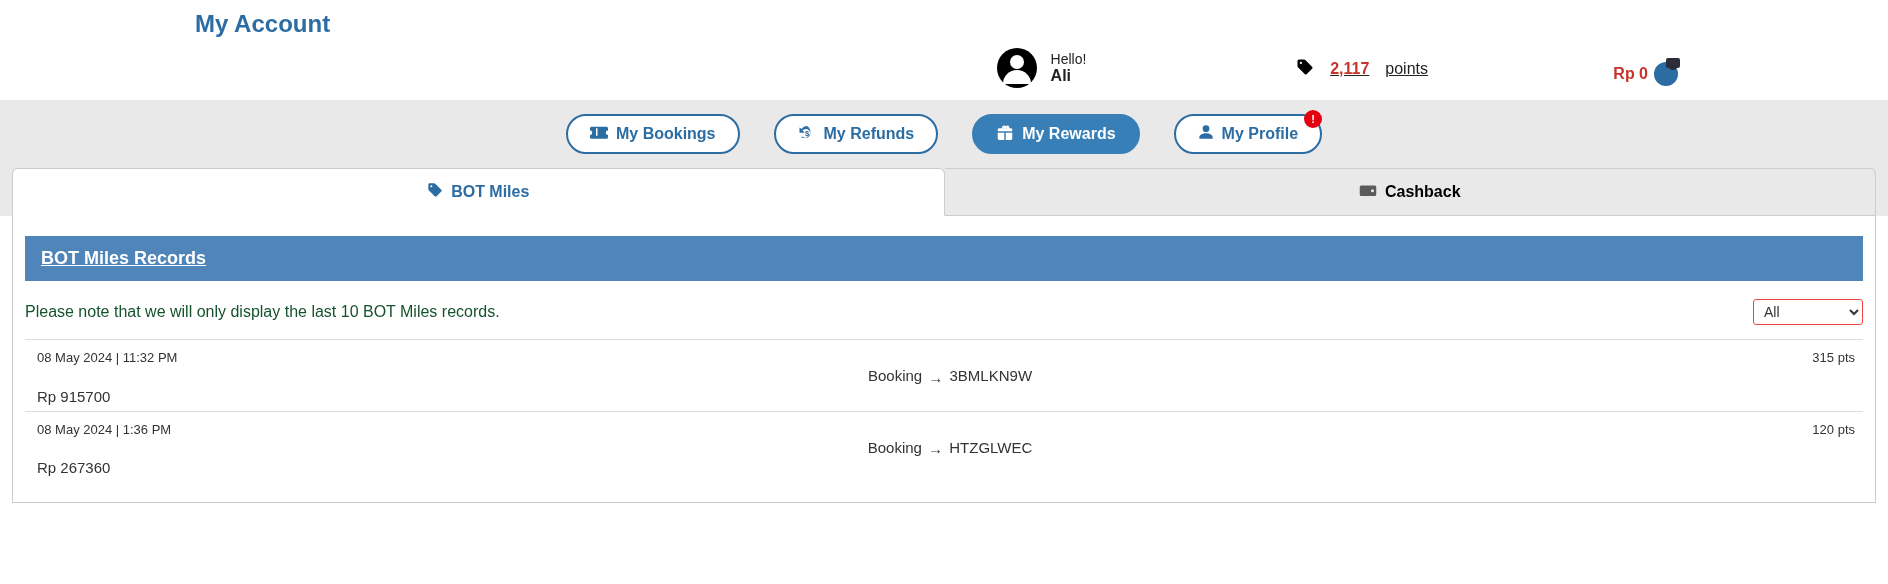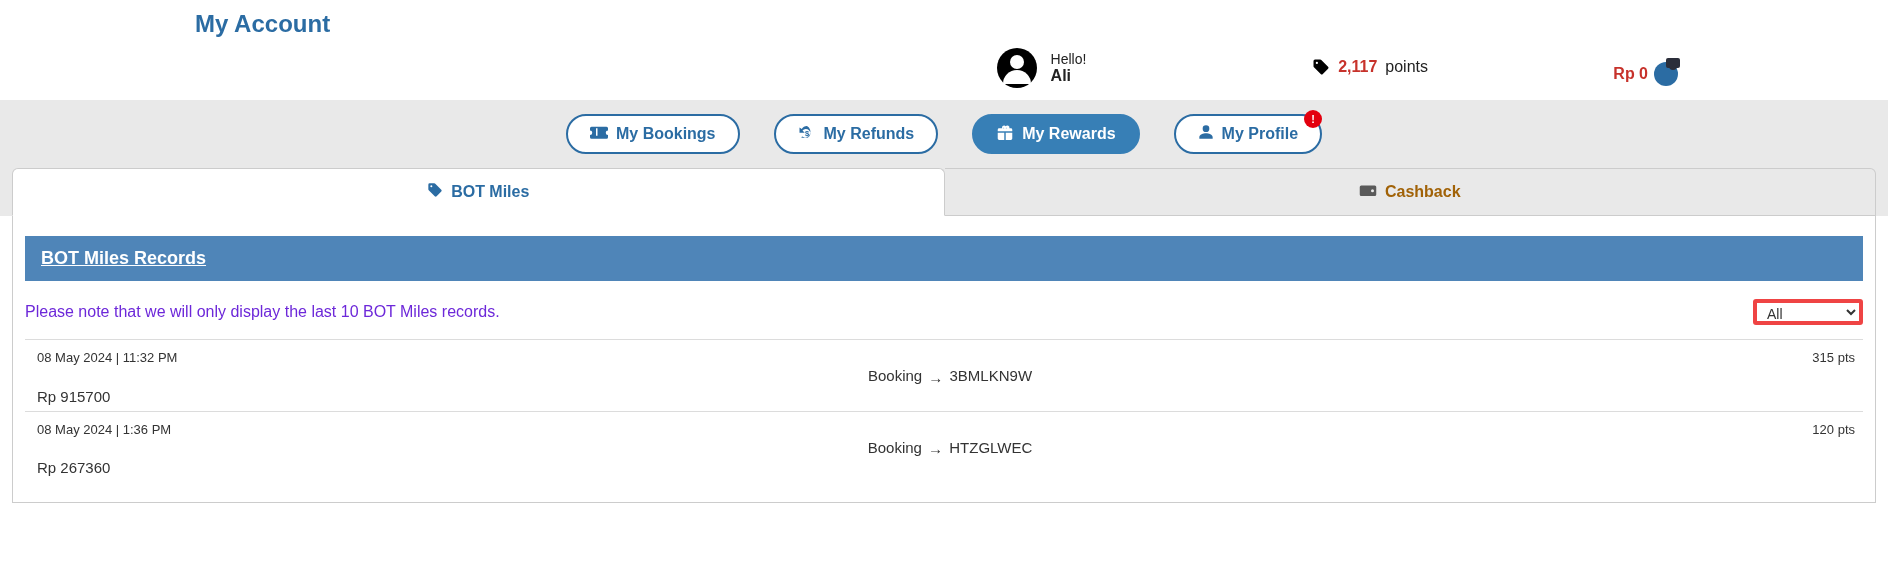--- a/index.html
+++ b/index.html
@@ -5,47 +5,47 @@
   * { box-sizing: border-box; margin: 0; padding: 0; }
   body { font-family: Arial, Helvetica, sans-serif; font-size: 16px; background: #fff; color: #222; }
 
   .top { padding: 10px 0 12px 195px; background:#fff; position:relative; }
   .page-title { color:#2b6ca3; font-weight:bold; font-size:24px; }
   .user-row { display:flex; align-items:center; gap:14px; margin-top:10px;justify-content:center; }
   .avatar { width:40px; height:40px; }
   .hello { font-size:14px; }
   .username { font-weight:bold; font-size:16px; }
 
-  .points-box { position:absolute; right:460px; bottom:20px; display:flex; gap:8px; font-size:16px; }
+  .points-box { position:absolute; right:460px; bottom:20px; display:flex; align-items:center; gap:16px; font-size:16px;text-decoration:underline; }
   .points-val { color:#c7322b; font-weight:bold; }
   .points-unit { color:#222; }
 
   .wallet-box { position:absolute; right:210px; bottom:14px; display:flex; align-items:center; gap:6px; }
   .wallet-amt { color:#c7322b; font-weight:bold; font-size:16px; }
   .wallet-circle { width:24px; height:24px; border-radius:50%; background:#2b6ca3; display:flex; align-items:center; justify-content:center; position:relative; }
   .wallet-circle .card { position:absolute; top:-4px; right:-2px; width:14px; height:10px; background:#2b2e3a; border-radius:2px; }
   .wallet-circle .card::after { content:""; position:absolute; bottom:-2px; left:3px; width:8px; height:4px; border-radius:0 0 4px 4px; background:#2b2e3a; }
 
   .navbar-strip { background:#e9e9e9; padding:14px 0; }
   .navpills { display:flex; gap:34px; justify-content:center; }
   .pill { display:inline-flex; align-items:center; gap:8px; border:2px solid #2b6ca3; color:#2b6ca3; background:#fff; border-radius:999px; padding:8px 22px; font-weight:bold; font-size:16px; cursor:pointer; position:relative; }
   .pill.active { background:#377fb6; color:#fff; border-color:#377fb6; }
   .pill .notif { position:absolute; top:-6px; right:-2px; width:18px; height:18px; background:#e3000f; border-radius:50%; color:#fff; font-size:11px; font-weight:bold; display:flex; align-items:center; justify-content:center; }
 
   .tabs-wrap { background:#e9e9e9; padding:0 12px; }
   .tabbar { display:flex; border-bottom:0; }
   .tab { flex:1; height:48px; display:flex; align-items:center; justify-content:center; gap:8px; font-weight:bold; font-size:16px; cursor:pointer; }
   .tab.active { background:#fff; color:#2b6ca3; border:1px solid #ccc; border-bottom-color:#fff; border-radius:6px 6px 0 0; }
-  .tab:not(.active) { background:#e9e9e9; color:#a16207; border:1px solid #ccc; border-left:0; border-radius:0 6px 0 0;justify-content:center; }
+  .tab:not(.active) { background:#e9e9e9; color:#000000; border:1px solid #ccc; border-left:0; border-radius:0 6px 0 0;justify-content:center; }
 
   .panel { background:#fff; padding:20px 12px; border:1px solid #ccc; border-top:0; margin:0 12px; }
   .banner { background:#4f85b8; color:#fff; font-weight:bold; padding:12px 16px; font-size:18px;text-decoration:underline; }
   .note-row { display:flex; align-items:center; justify-content:space-between; margin-top:18px; }
-  .note { font-size:16px; color:#6d28d9; }
-  .filter { width:110px; height:26px; border:4px solid #ef4444; border-radius:3px; font-size:14px; padding:2px 6px; background:#fff; color:#333; }
+  .note { font-size:16px; color:#14532d; }
+  .filter { width:110px; height:26px; border:1px solid #ef4444; border-radius:3px; font-size:14px; padding:2px 6px; background:#fff; color:#333; }
 
   .records { margin-top:14px; }
   .record { border-top:1px solid #dcdcdc; padding:10px 0 6px 12px; position:relative; }
   .record .ts { font-size:13px; color:#333; }
   .record .ref { font-size:15px; color:#333; margin-top:2px;text-align:center; }
   .record .amt { font-size:15px; color:#333; margin-top:2px; }
   .record .pts { position:absolute; right:8px; top:10px; font-size:13px; color:#333; }
   .arrow { display:inline-block; vertical-align:middle; margin:0 2px; }
 </style>
 </head>

